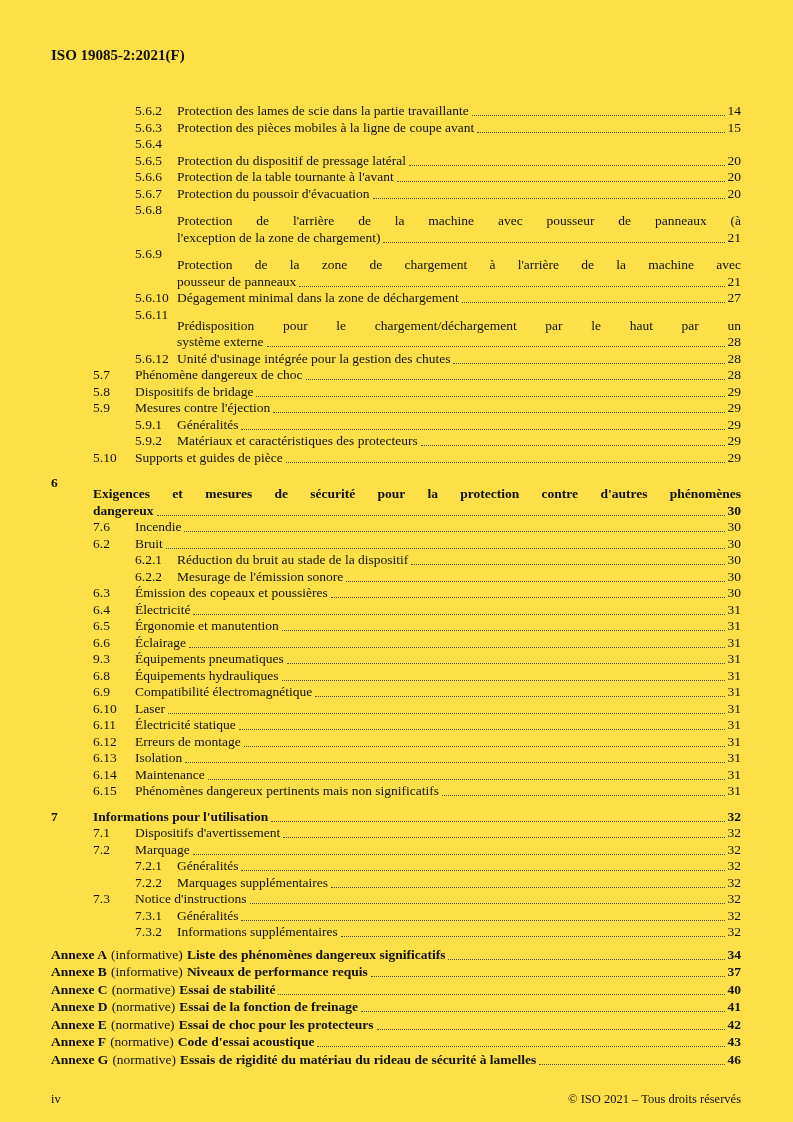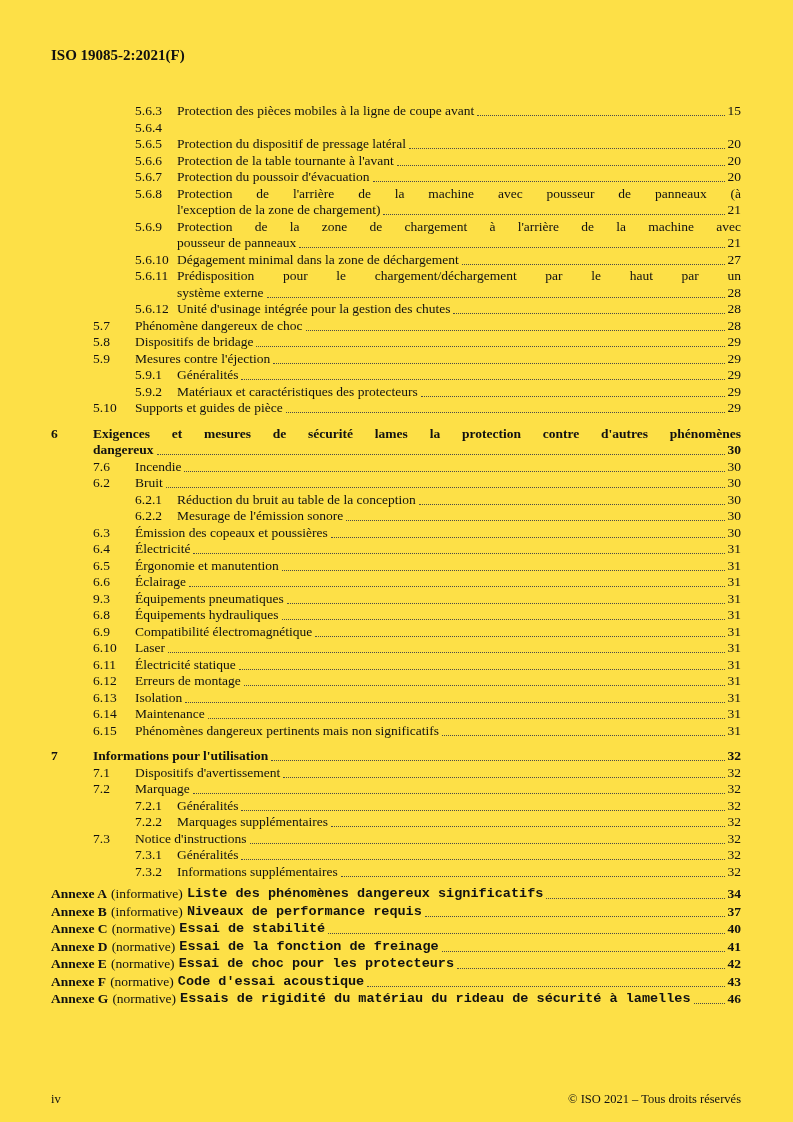--- a/index.html
+++ b/index.html
@@ -27,59 +27,70 @@
   .toc-entry.gap-before { margin-top: 9px; }
   .toc-num { flex: 0 0 42px; }
   .toc-entry.level-2 { padding-left: 42px; justify-content: flex-end; }
   .toc-entry.level-3 { padding-left: 84px; }
   .toc-body { flex: 1 1 auto; min-width: 0; }
 
   .toc-justline {
     display: block;
     text-align: justify;
     text-align-last: justify;
+    margin-top: 11px;
   }
 
   .toc-line { display: flex; }
   .toc-title { white-space: nowrap; }
   .toc-page { white-space: nowrap; }
 
   .toc-dots { flex: 1 1 auto; min-width: 12px; position: relative; }
   .toc-dots::after {
     content: "";
     position: absolute; left: 3px; right: 3px; bottom: 3.5px;
     border-bottom: 1.3px dotted #4a4a4a;
   }
 
   .bold { font-weight: bold; }
 
   .annex-list { margin-top: 6px; }
   .annex-entry { display: flex; margin-top: 1px; }
   .annex-label { font-weight: bold; white-space: nowrap; }
   .annex-kind { font-weight: normal; white-space: nowrap; margin: 0 4px; }
-  .annex-title { font-weight: bold; white-space: nowrap; font-family: Liberation Mono, monospace; }
+  .annex-title { font-weight: bold; white-space: nowrap; }
   .annex-page { font-weight: bold; white-space: nowrap; }
 
   .doc-footer {
     position: absolute; left: 51px; right: 52px; top: 1092px;
     display: flex; justify-content: space-between;
     font-size: 12.5px;
   }
 </style>
 </head>
 <body>
 
 <div class="page">
   <div class="doc-header">
     <span>ISO 19085-2:2021(F)</span>
   </div>
 
   <div class="content">
     <div id="toc-entries">
         <div class="toc-entry level-3">
+          <span class="toc-num">5.6.2</span>
+          <span class="toc-body">
+            <span class="toc-line">
+              <span class="toc-title">Protection des lames de scie dans la partie travaillante</span>
+              <span class="toc-dots"></span>
+              <span class="toc-page">14</span>
+            </span>
+          </span>
+        </div>
+        <div class="toc-entry level-3">
           <span class="toc-num">5.6.3</span>
           <span class="toc-body">
             <span class="toc-line">
               <span class="toc-title">Protection des pièces mobiles à la ligne de coupe avant</span>
               <span class="toc-dots"></span>
               <span class="toc-page">15</span>
             </span>
           </span>
         </div>
         <div class="toc-entry level-3">
@@ -224,21 +235,21 @@
             <span class="toc-line">
               <span class="toc-title">Supports et guides de pièce</span>
               <span class="toc-dots"></span>
               <span class="toc-page">29</span>
             </span>
           </span>
         </div>
         <div class="toc-entry level-1 bold gap-before">
           <span class="toc-num">6</span>
           <span class="toc-body">
-            <span class="toc-justline">Exigences et mesures de sécurité lames la protection contre d'autres phénomènes</span>
+            <span class="toc-justline">Exigences et mesures de sécurité pour la protection contre d'autres phénomènes</span>
             <span class="toc-line">
               <span class="toc-title">dangereux</span>
               <span class="toc-dots"></span>
               <span class="toc-page">30</span>
             </span>
           </span>
         </div>
         <div class="toc-entry level-2">
           <span class="toc-num">7.6</span>
           <span class="toc-body">
@@ -256,21 +267,21 @@
               <span class="toc-title">Bruit</span>
               <span class="toc-dots"></span>
               <span class="toc-page">30</span>
             </span>
           </span>
         </div>
         <div class="toc-entry level-3">
           <span class="toc-num">6.2.1</span>
           <span class="toc-body">
             <span class="toc-line">
-              <span class="toc-title">Réduction du bruit au table de la conception</span>
+              <span class="toc-title">Réduction du bruit au stade de la dispositif</span>
               <span class="toc-dots"></span>
               <span class="toc-page">30</span>
             </span>
           </span>
         </div>
         <div class="toc-entry level-3">
           <span class="toc-num">6.2.2</span>
           <span class="toc-body">
             <span class="toc-line">
               <span class="toc-title">Mesurage de l'émission sonore</span>

